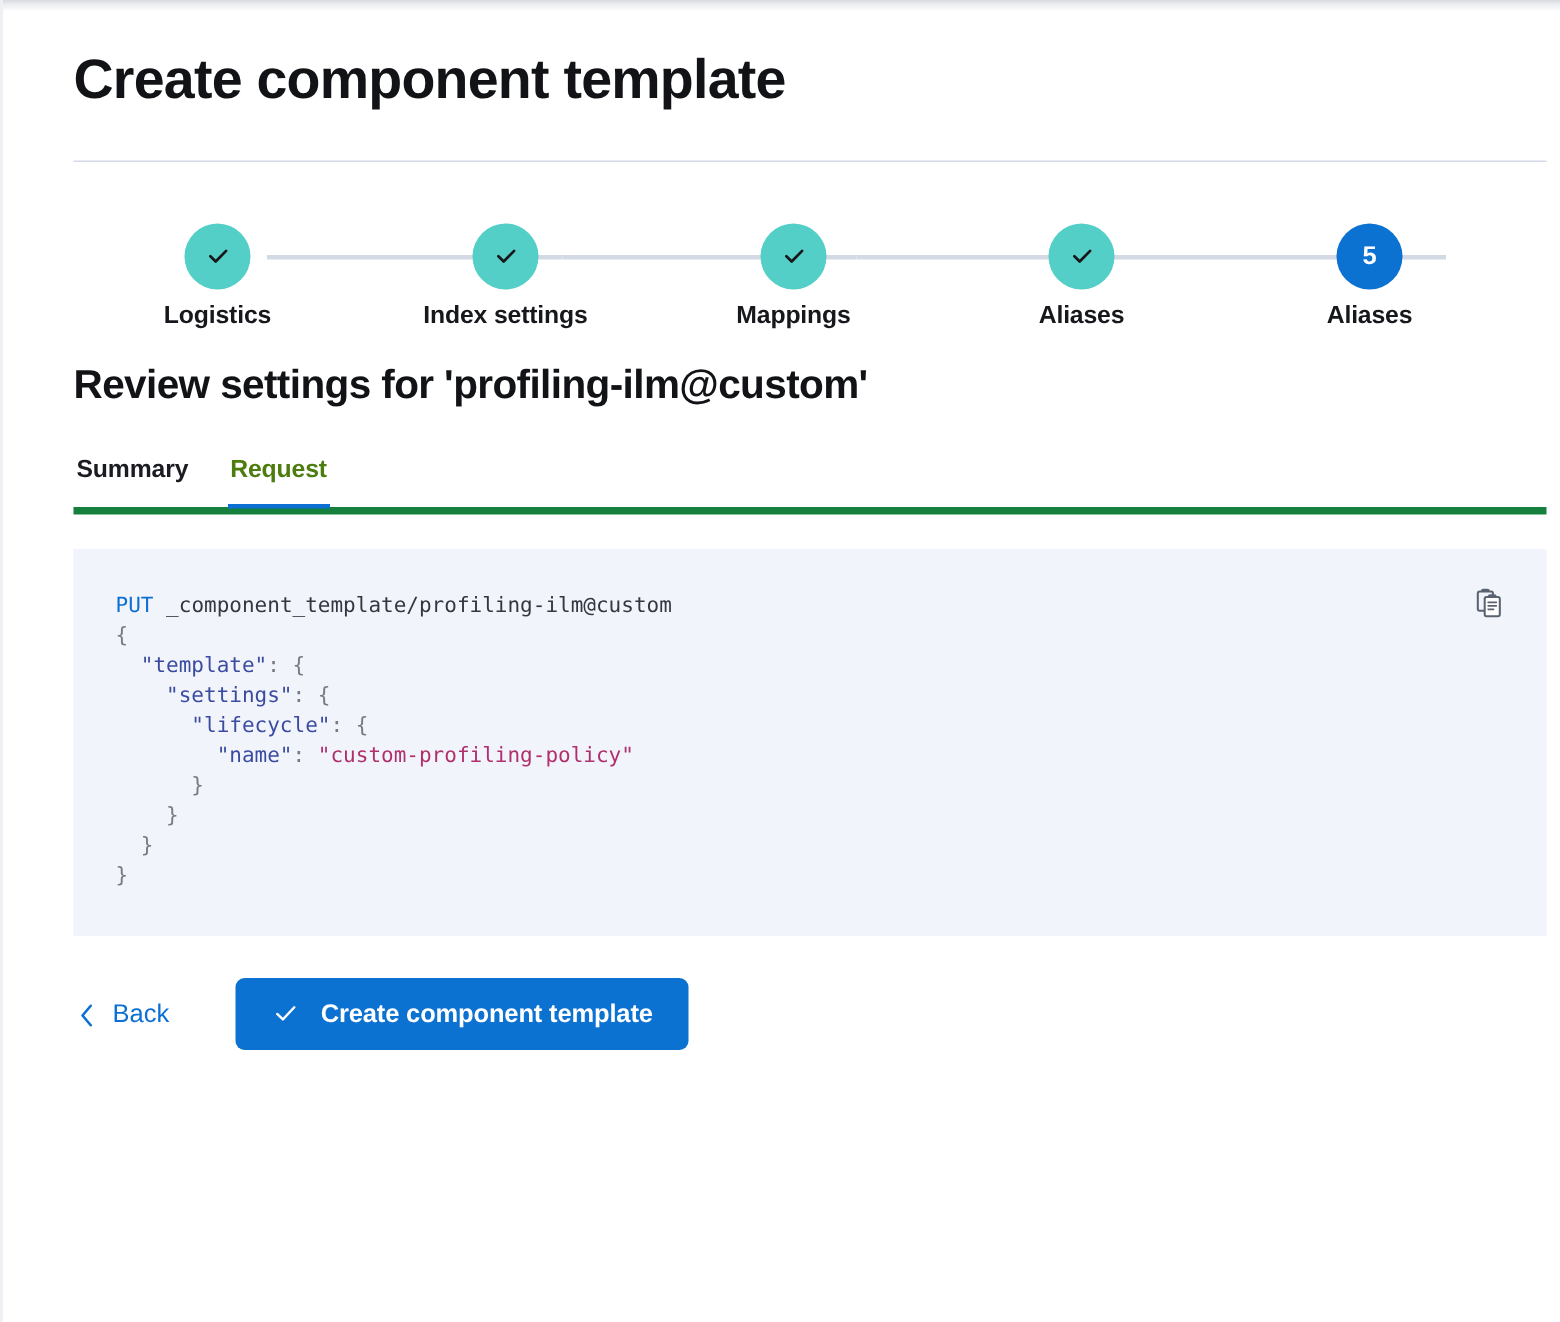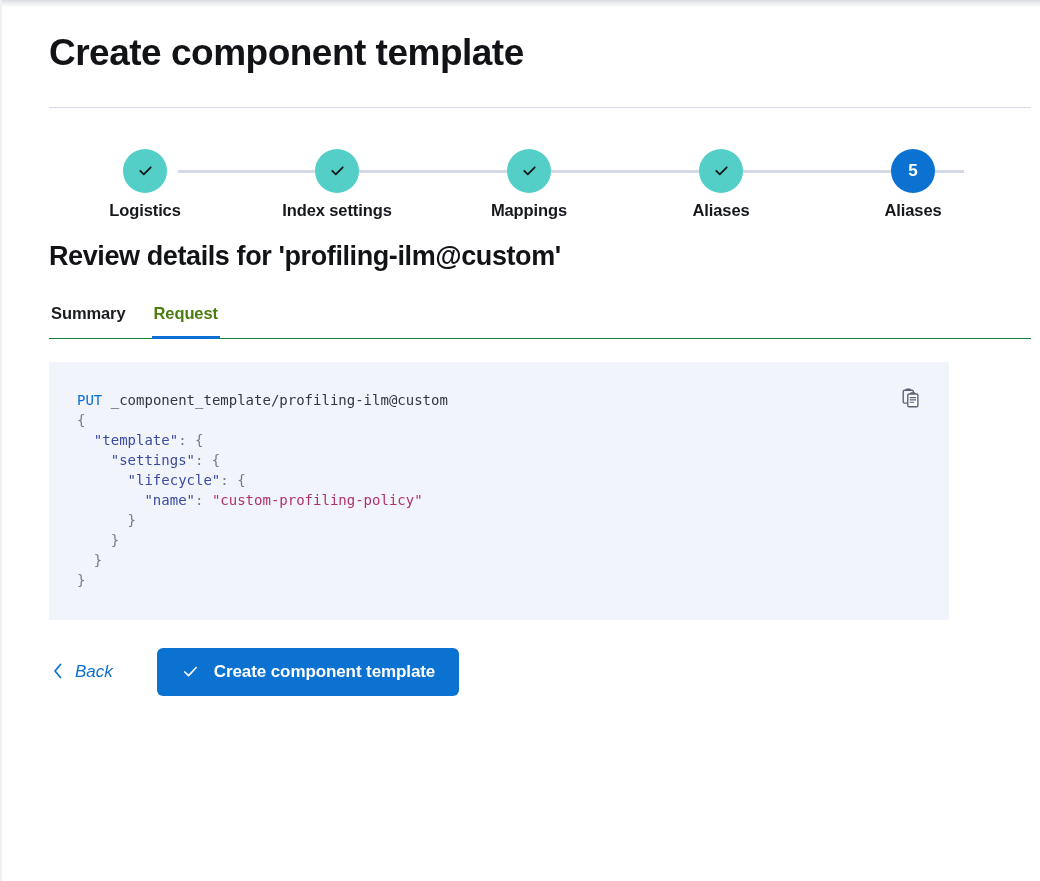--- a/index.html
+++ b/index.html
@@ -126,21 +126,21 @@
     letter-spacing: -0.4px;
     margin: 18px 0 0 0;
   }
 
   
   .tabs {
     display: flex;
     gap: 24px;
     margin-top: 28px;
     position: relative;
-    border-bottom: 1px solid #15803d;
+    border-bottom: 5px solid #15803d;
     width: 982px;
   }
   .tab {
     font-size: 16.5px;
     font-weight: 700;
     padding: 4px 2px 13px 2px;
     color: #1a1c21;
     cursor: pointer;
     border-bottom: 3px solid transparent;
     margin-bottom: -1px;
@@ -157,21 +157,21 @@
     color: #343741;
     margin-top: 30px;
     line-height: 1.4;
   }
 
   
   .code-wrap {
     position: relative;
     background: #f1f4fa;
     margin-top: 23px;
-    width: 900px;
+    width: 982px;
     height: 258px;
     box-sizing: border-box;
     padding: 28px 28px 20px 28px;
     overflow: hidden;
   }
   pre.code {
     margin: 0;
     font-family: "DejaVu Sans Mono", "Liberation Mono", monospace;
     font-size: 14px;
     line-height: 20px;
@@ -201,28 +201,27 @@
 
   
   .footer {
     display: flex;
     align-items: center;
     margin-top: 28px;
     gap: 42px;
   }
   .back-btn {
     display: flex;
-    align-items: flex-start;
+    align-items: flex-end;
     gap: 10px;
     background: none;
     border: none;
     cursor: pointer;
     padding: 6px 2px;
     font-family: inherit;
-    font-style: italic;
   }
   .back-label {
     font-size: 17px;
     color: #0b6fd4;
     font-weight: 400;
   }
   .primary-btn {
     display: flex;
     align-items: center;
     gap: 14px;
@@ -298,21 +297,21 @@
         <div class="step">
           <div class="step-circle current">
             <span class="num">5</span>
           </div>
           <div class="step-label">Aliases</div>
         </div>
 
       </div>
     </div>
 
-    <h2 class="section-title">Review details for 'profiling-ilm@custom'</h2>
+    <h2 class="section-title">Review settings for 'profiling-ilm@custom'</h2>
 
     <div class="tabs">
       <div class="tab">Summary</div>
       <div class="tab active">Request</div>
     </div>
 
 
     <div class="code-wrap">
       <pre class="code"><span class="tok-method">PUT</span> <span class="tok-url">_component_template/profiling-ilm@custom</span>
 <span class="tok-punct">{</span>

